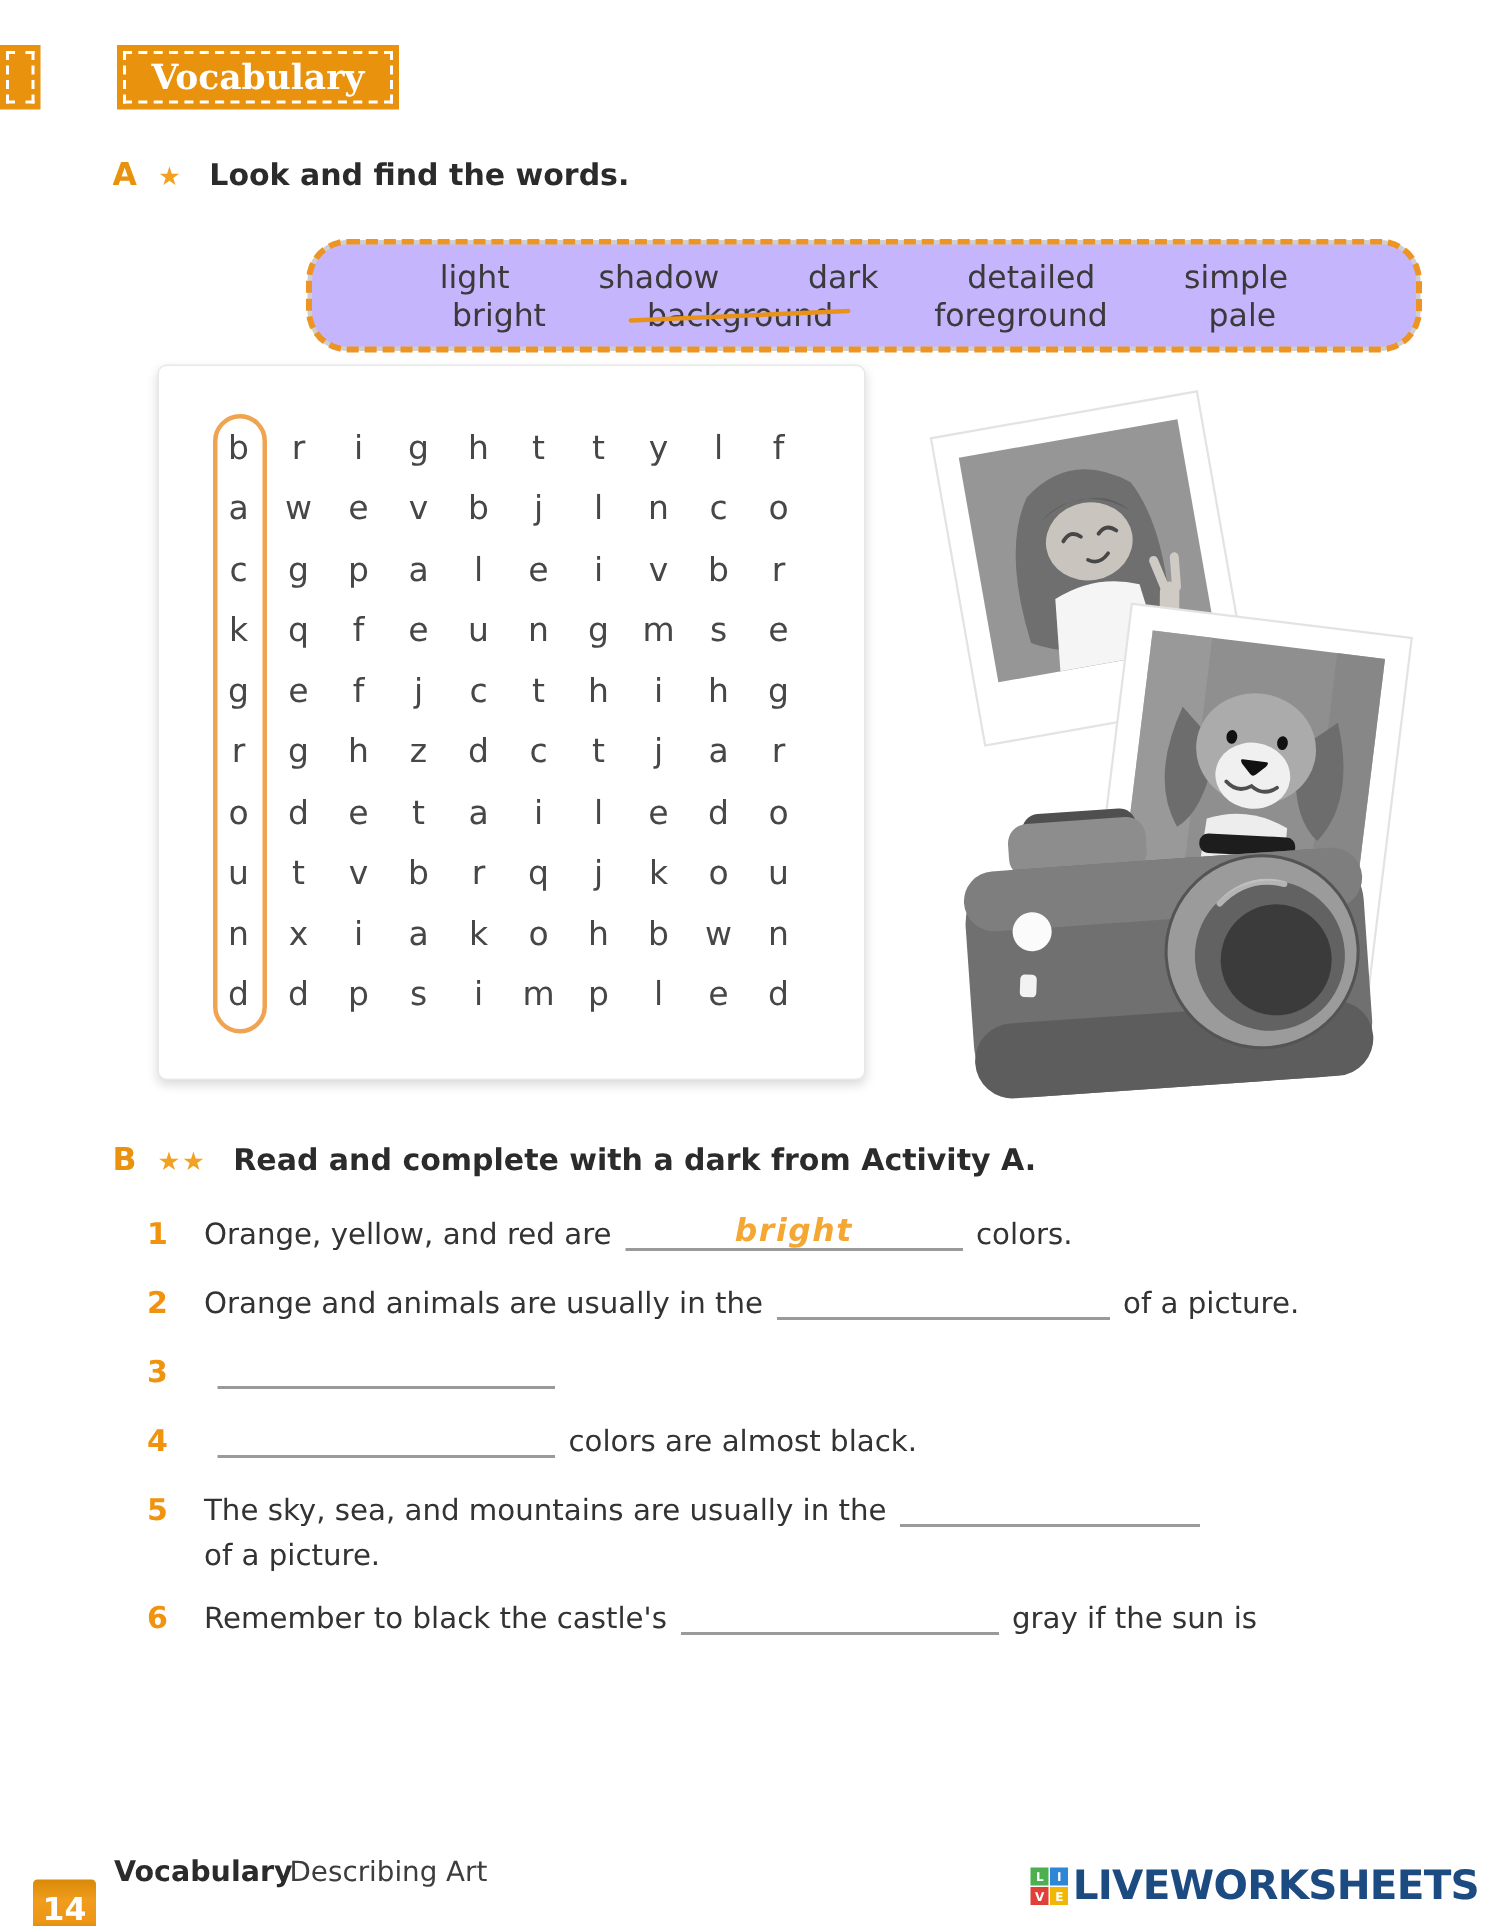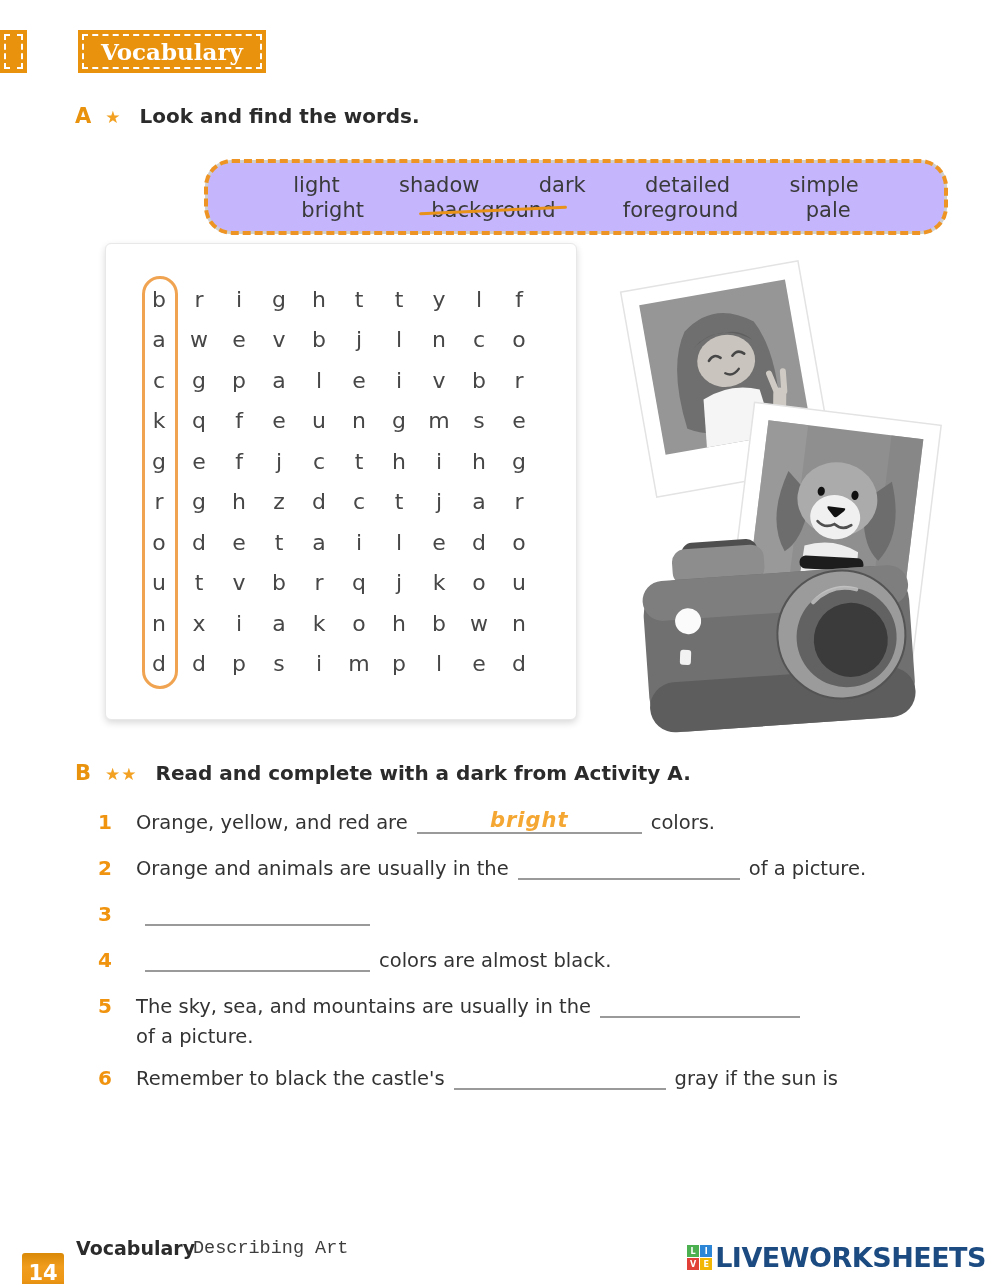--- a/index.html
+++ b/index.html
@@ -72,21 +72,21 @@
     color:#F5A733; font-style:italic; font-weight:bold; font-size:21px; letter-spacing:1px;
   }
   
   .page-num {
     position:absolute; left:22px; top:1229px; width:42px; height:39px;
     background:linear-gradient(180deg,#d98a07,#f09c1d 35%,#ee9716 70%,#cf8005);
     display:flex; align-items:center; justify-content:center;
     color:#fff; font-weight:bold; font-size:21px; border-radius:3px;margin-top:24px;
   }
   .footer-section { position:absolute; left:76px; top:1237px; font-size:19px; font-weight:bold; color:#2b2b2b; }
-  .footer-topic   { position:absolute; left:193px; top:1238px; font-size:18.5px; color:#3d3d3d;font-family:Liberation Mono, monospace; }
+  .footer-topic   { position:absolute; left:193px; top:1238px; font-size:18.5px; color:#3d3d3d; }
   .logo { position:absolute; right:14px; top:1242px; display:flex; align-items:center; }
   .logo-squares { display:grid; grid-template-columns:12px 12px; grid-auto-rows:12px; gap:1px; margin-right:3px; }
   .logo-sq { display:flex; align-items:center; justify-content:center; color:#fff; font-size:8px; font-weight:bold; }
   .logo-text { font-size:27px; font-weight:bold; color:#1C4B82; letter-spacing:-0.5px; }
 </style>
 </head>
 <body>
 
 <div class="page">
 

